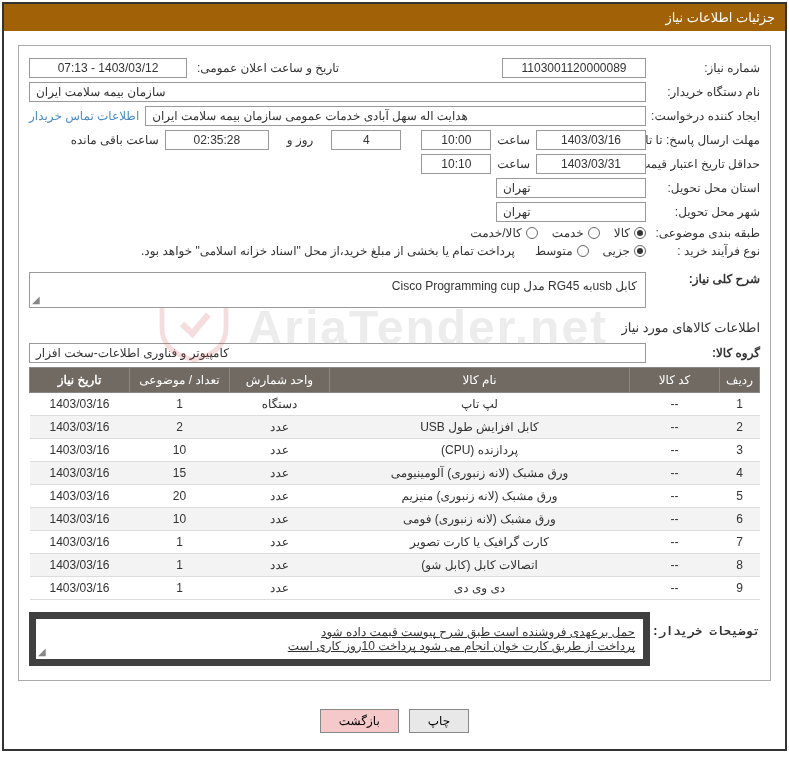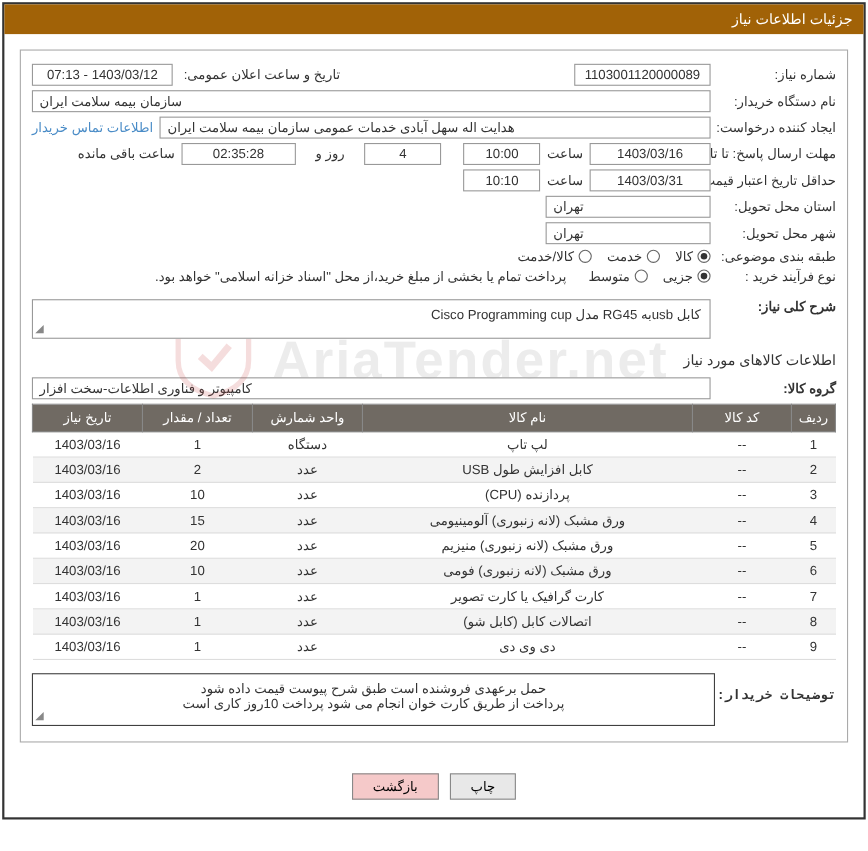--- a/index.html
+++ b/index.html
@@ -125,39 +125,40 @@
   text-align: center;
   border-bottom: 1px solid #ddd;
 }
 tbody tr:nth-child(even) { background: #f3f3f3; }
 tbody tr:nth-child(odd) { background: #fff; }
 .col-row { width: 40px; }
 .col-code { width: 90px; }
 .col-name { width: auto; }
 .col-unit { width: 100px; }
 .col-qty { width: 100px; }
-.col-date { width: 100px; }
+.col-date { width: 100px; font-weight: bold; }
 .notes-row {
   display: flex;
   align-items: flex-start;
   margin-top: 12px;
 }
 .notes-label {
   width: 110px;
   padding-top: 12px;
   font-weight: bold;
   font-family: Liberation Mono, monospace;
 }
 .notes-box {
   flex: 1;
-  border: 1px solid #404040;
+  border: 7px solid #404040;
   padding: 6px 8px;
   min-height: 48px;
-  text-align: center;
+  text-align: right;
   position: relative;
+  text-decoration: underline;
 }
 .button-bar {
   display: flex;
   justify-content: center;
   gap: 10px;
   padding: 10px 0 16px 0;
 }
 .btn {
   border: 1px solid #888;
   padding: 4px 18px;
@@ -194,24 +195,24 @@
         <path d="M50 5 L90 25 L90 55 Q90 85 50 95 Q10 85 10 55 L10 25 Z" fill="none" stroke="#c94a4a" stroke-width="6"></path>
         <path d="M35 50 L48 62 L68 38" fill="none" stroke="#c94a4a" stroke-width="8"></path>
       </svg>
     <span style="position:relative; top:-20px;">AriaTender.net</span>
   </div>
 
   <div class="content-frame">
 
     <div class="form-row">
       <span class="label" style="width:110px">شماره نیاز:</span>
-      <span class="input-box" style="width:124px">1103001120000089</span>
+      <span class="input-box" style="width:144px">1103001120000089</span>
       <span style="flex:1"></span>
       <span class="label">تاریخ و ساعت اعلان عمومی:</span>
-      <span class="input-box" style="width:128px; margin-right:6px">1403/03/12 - 07:13</span>
+      <span class="input-box" style="width:158px; margin-right:6px">1403/03/12 - 07:13</span>
     </div>
 
     <div class="form-row">
       <span class="label" style="width:110px">نام دستگاه خریدار:</span>
       <span class="input-box wide">سازمان بیمه سلامت ایران</span>
     </div>
 
     <div class="form-row">
       <span class="label" style="width:110px">ایجاد کننده درخواست:</span>
       <span class="input-box wide">هدایت اله سهل آبادی خدمات عمومی سازمان بیمه سلامت ایران</span>
@@ -296,21 +297,21 @@
       <span class="input-box wide">کامپیوتر و فناوری اطلاعات-سخت افزار</span>
     </div>
 
     <table>
       <thead>
         <tr>
           <th class="col-row">ردیف</th>
           <th class="col-code">کد کالا</th>
           <th class="col-name">نام کالا</th>
           <th class="col-unit">واحد شمارش</th>
-          <th class="col-qty">تعداد / مقدار</th>
+          <th class="col-qty">تعداد / موضوعی</th>
           <th class="col-date">تاریخ نیاز</th>
         </tr>
       </thead>
       <tbody id="table-body">
           <tr>
             <td>1</td>
             <td>--</td>
             <td>لپ تاپ</td>
             <td>دستگاه</td>
             <td>1</td>

